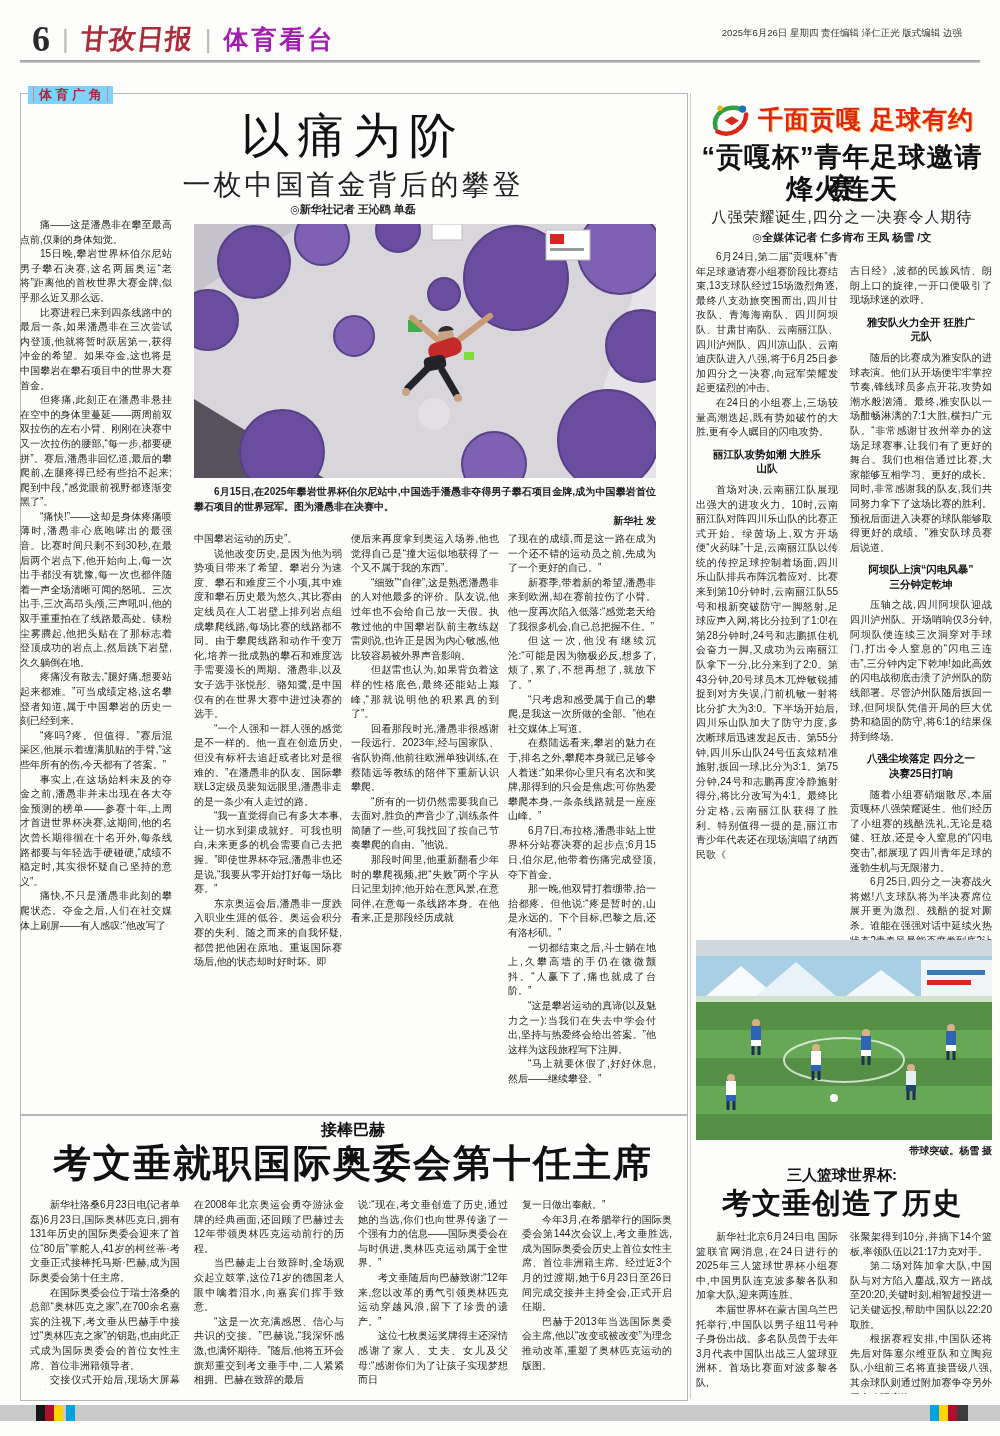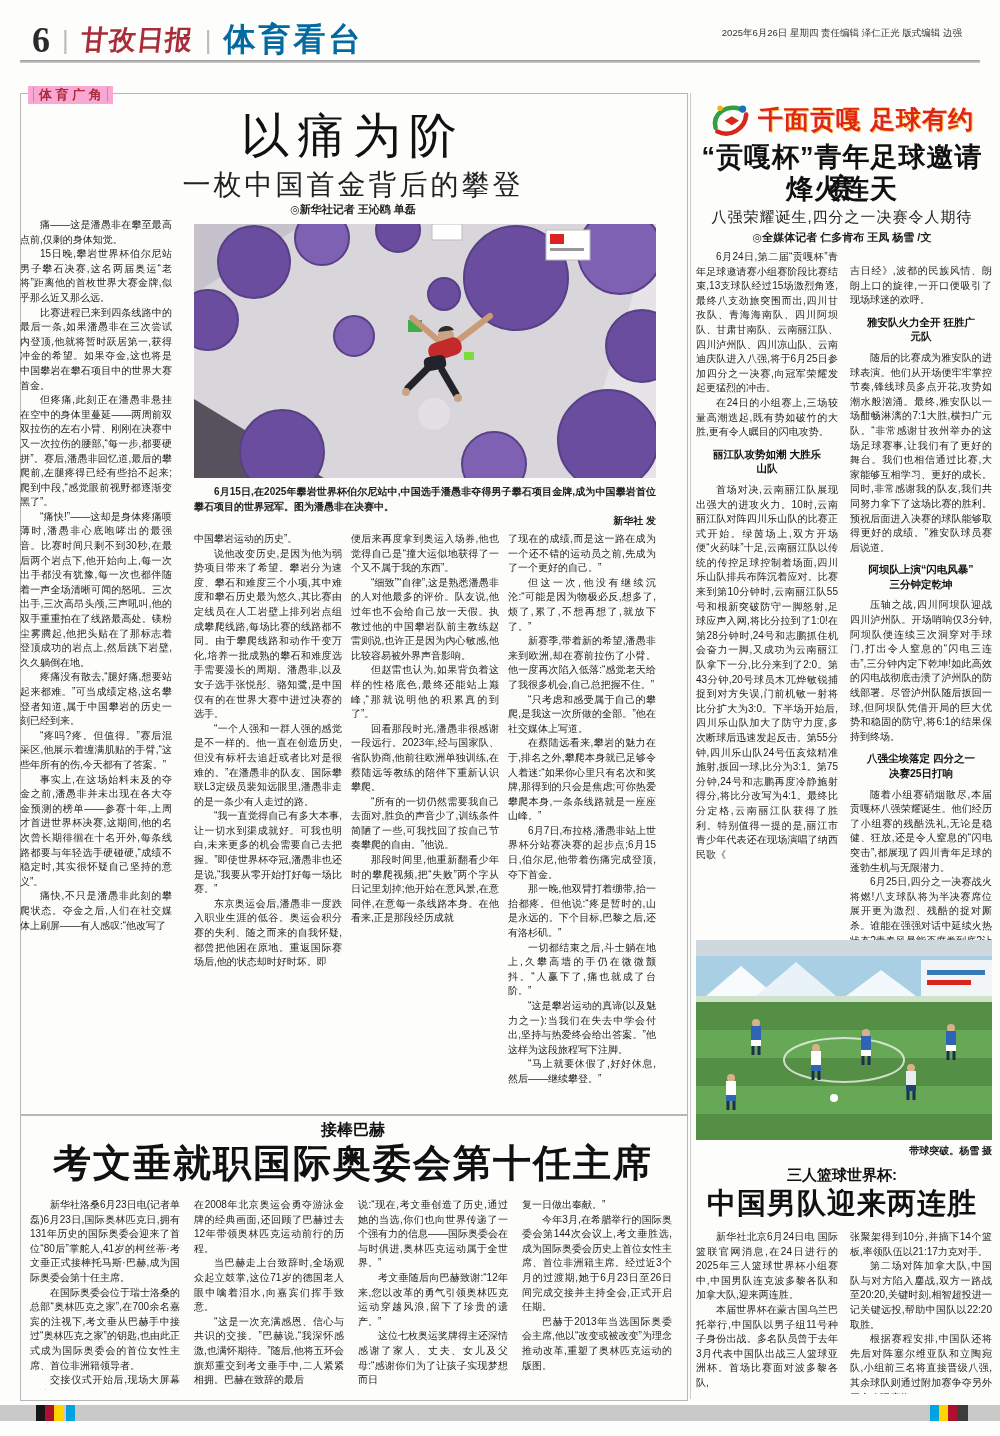--- a/index.html
+++ b/index.html
@@ -5,27 +5,27 @@
   html,body{margin:0;padding:0;background:#e9e8e4;}
   #page{position:relative;width:1000px;height:1436px;margin:0 auto;background:#fdfdfb;
         font-family:"Liberation Sans","DejaVu Sans",sans-serif;color:#1c1c1c;overflow:hidden;
         box-shadow:0 0 4px rgba(0,0,0,.25);}
   .abs{position:absolute;}
   
   .pagenum{font-family:"Liberation Serif","DejaVu Serif",serif;font-size:36px;font-weight:bold;color:#2a2a2a;}
   .hdiv{color:#bbb;font-size:26px;font-weight:200;}
   .masthead{font-family:"Liberation Serif","DejaVu Serif",serif;font-size:27px;font-weight:900;
             color:#a92c3b;transform:skewX(-6deg);letter-spacing:1px;}
-  .sectionname{font-size:32px;color:#0369a1;letter-spacing:3px;font-weight:600;}
+  .sectionname{font-size:25px;color:#a21caf;letter-spacing:3px;font-weight:600;}
   .dateline{font-size:9.5px;color:#333;text-align:right;line-height:14px;}
   .toprule{background:linear-gradient(#9a9a9a,#cfcfcf);}
   
   .gbox{border:1px solid #b7b7b7;}
   .vline{background:#cccccc;width:1px;}
-  .corner-label{background:#f9a8d4;color:#a92c3b;font-size:13px;font-weight:bold;padding:0 5px;letter-spacing:0;}
+  .corner-label{background:#7dd3fc;color:#a92c3b;font-size:13px;font-weight:bold;padding:0 5px;letter-spacing:0;}
   .corner-label span.ch{border-left:1px solid #c98a93;padding:0 5px;}
   .corner-label span.ch:last-child{border-right:1px solid #c98a93;}
   
   .main-title{font-size:48px;font-weight:400;letter-spacing:8px;text-align:center;color:#111;}
   .main-sub{font-size:28px;font-weight:500;letter-spacing:3px;text-align:center;color:#222;}
   .byline{font-size:11px;text-align:center;color:#222;font-weight:600;}
   .colbody{font-size:10px;line-height:14.6px;text-align:justify;overflow:hidden;color:#1d1d1d;}
   .para{margin:0;text-indent:2em;}
   .para.cont{text-indent:0;}
   .colsub{margin:7px 12px;text-indent:0;text-align:center;font-weight:bold;font-size:10.5px;color:#111;}
@@ -137,22 +137,22 @@
   <div class="abs colbody" style="left:351px;top:532px;width:148px;height:570px;">
       <p class="para cont">便后来再度拿到奥运入场券,他也觉得自己是“撞大运似地获得了一个又不属于我的东西”。</p>
       <p class="para">“细致”“自律”,这是熟悉潘愚非的人对他最多的评价。队友说,他过年也不会给自己放一天假。执教过他的中国攀岩队前主教练赵雷则说,也许正是因为内心敏感,他比较容易被外界声音影响。</p>
       <p class="para">但赵雷也认为,如果背负着这样的性格底色,最终还能站上巅峰,“那就说明他的积累真的到了”。</p>
       <p class="para">回看那段时光,潘愚非很感谢一段远行。2023年,经与国家队、省队协商,他前往欧洲单独训练,在蔡陆远等教练的陪伴下重新认识攀爬。</p>
       <p class="para">“所有的一切仍然需要我自己去面对,胜负的声音少了,训练条件简陋了一些,可我找回了按自己节奏攀爬的自由。”他说。</p>
       <p class="para">那段时间里,他重新翻看少年时的攀爬视频,把“失败”两个字从日记里划掉;他开始在意风景,在意同伴,在意每一条线路本身。在他看来,正是那段经历成就</p>
     </div>
   <div class="abs colbody" style="left:508px;top:532px;width:148px;height:570px;">
       <p class="para cont">了现在的成绩,而是这一路在成为一个还不错的运动员之前,先成为了一个更好的自己。”</p>
+      <p class="para">新赛季,带着新的希望,潘愚非来到欧洲,却在赛前拉伤了小臂。他一度再次陷入低落:“感觉老天给了我很多机会,自己总把握不住。”</p>
       <p class="para">但这一次,他没有继续沉沦:“可能是因为物极必反,想多了,烦了,累了,不想再想了,就放下了。”</p>
-      <p class="para">新赛季,带着新的希望,潘愚非来到欧洲,却在赛前拉伤了小臂。他一度再次陷入低落:“感觉老天给了我很多机会,自己总把握不住。”</p>
       <p class="para">“只考虑和感受属于自己的攀爬,是我这一次所做的全部。”他在社交媒体上写道。</p>
       <p class="para">在蔡陆远看来,攀岩的魅力在于,排名之外,攀爬本身就已足够令人着迷:“如果你心里只有名次和奖牌,那得到的只会是焦虑;可你热爱攀爬本身,一条条线路就是一座座山峰。”</p>
       <p class="para">6月7日,布拉格,潘愚非站上世界杯分站赛决赛的起步点;6月15日,伯尔尼,他带着伤痛完成登顶,夺下首金。</p>
       <p class="para">那一晚,他双臂打着绷带,抬一抬都疼。但他说:“疼是暂时的,山是永远的。下个目标,巴黎之后,还有洛杉矶。”</p>
       <p class="para">一切都结束之后,斗士躺在地上,久攀高墙的手仍在微微颤抖。“人赢下了,痛也就成了台阶。”</p>
       <p class="para">“这是攀岩运动的真谛(以及魅力之一):当我们在失去中学会付出,坚持与热爱终会给出答案。”他这样为这段旅程写下注脚。</p>
       <p class="para">“马上就要休假了,好好休息,然后——继续攀登。”</p>
     </div>
 
   <div class="abs gbox" style="left:20px;top:1115px;width:666px;height:284px;"></div>
@@ -275,21 +275,21 @@
             <line x1="-3" y1="11" x2="-3" y2="20" stroke="#1c2f4e" stroke-width="3"></line>
             <line x1="3" y1="11" x2="3" y2="20" stroke="#1c2f4e" stroke-width="3"></line>
           </g>
       </g>
       <circle cx="138" cy="158" r="4" fill="#ffffff"></circle>
     </svg>
   </div>
   <div class="abs credit" style="left:696px;top:1144px;width:296px;">带球突破。杨雪 摄</div>
 
   <div class="abs kicker" style="left:694px;top:1166px;width:296px;font-size:15px;">三人篮球世界杯:</div>
-  <div class="abs bk-title" style="left:694px;top:1184px;width:296px;">中国男队迎来两连胜</div>
+  <div class="abs bk-title" style="left:694px;top:1184px;width:296px;">考文垂创造了历史</div>
   <div class="abs colbody" style="left:696px;top:1230px;width:142px;height:164px;">
       <p class="para">新华社北京6月24日电 国际篮联官网消息,在24日进行的2025年三人篮球世界杯小组赛中,中国男队连克波多黎各队和加拿大队,迎来两连胜。</p>
       <p class="para">本届世界杯在蒙古国乌兰巴托举行,中国队以男子组11号种子身份出战。多名队员曾于去年3月代表中国队出战三人篮球亚洲杯。首场比赛面对波多黎各队,</p>
     </div>
   <div class="abs colbody" style="left:850px;top:1230px;width:142px;height:164px;">
       <p class="para cont">张聚架得到10分,并摘下14个篮板,率领队伍以21:17力克对手。</p>
       <p class="para">第二场对阵加拿大队,中国队与对方陷入鏖战,双方一路战至20:20,关键时刻,相智超投进一记关键远投,帮助中国队以22:20取胜。</p>
       <p class="para">根据赛程安排,中国队还将先后对阵塞尔维亚队和立陶宛队,小组前三名将直接晋级八强,其余球队则通过附加赛争夺另外四个八强席位。</p>
     </div>
 

